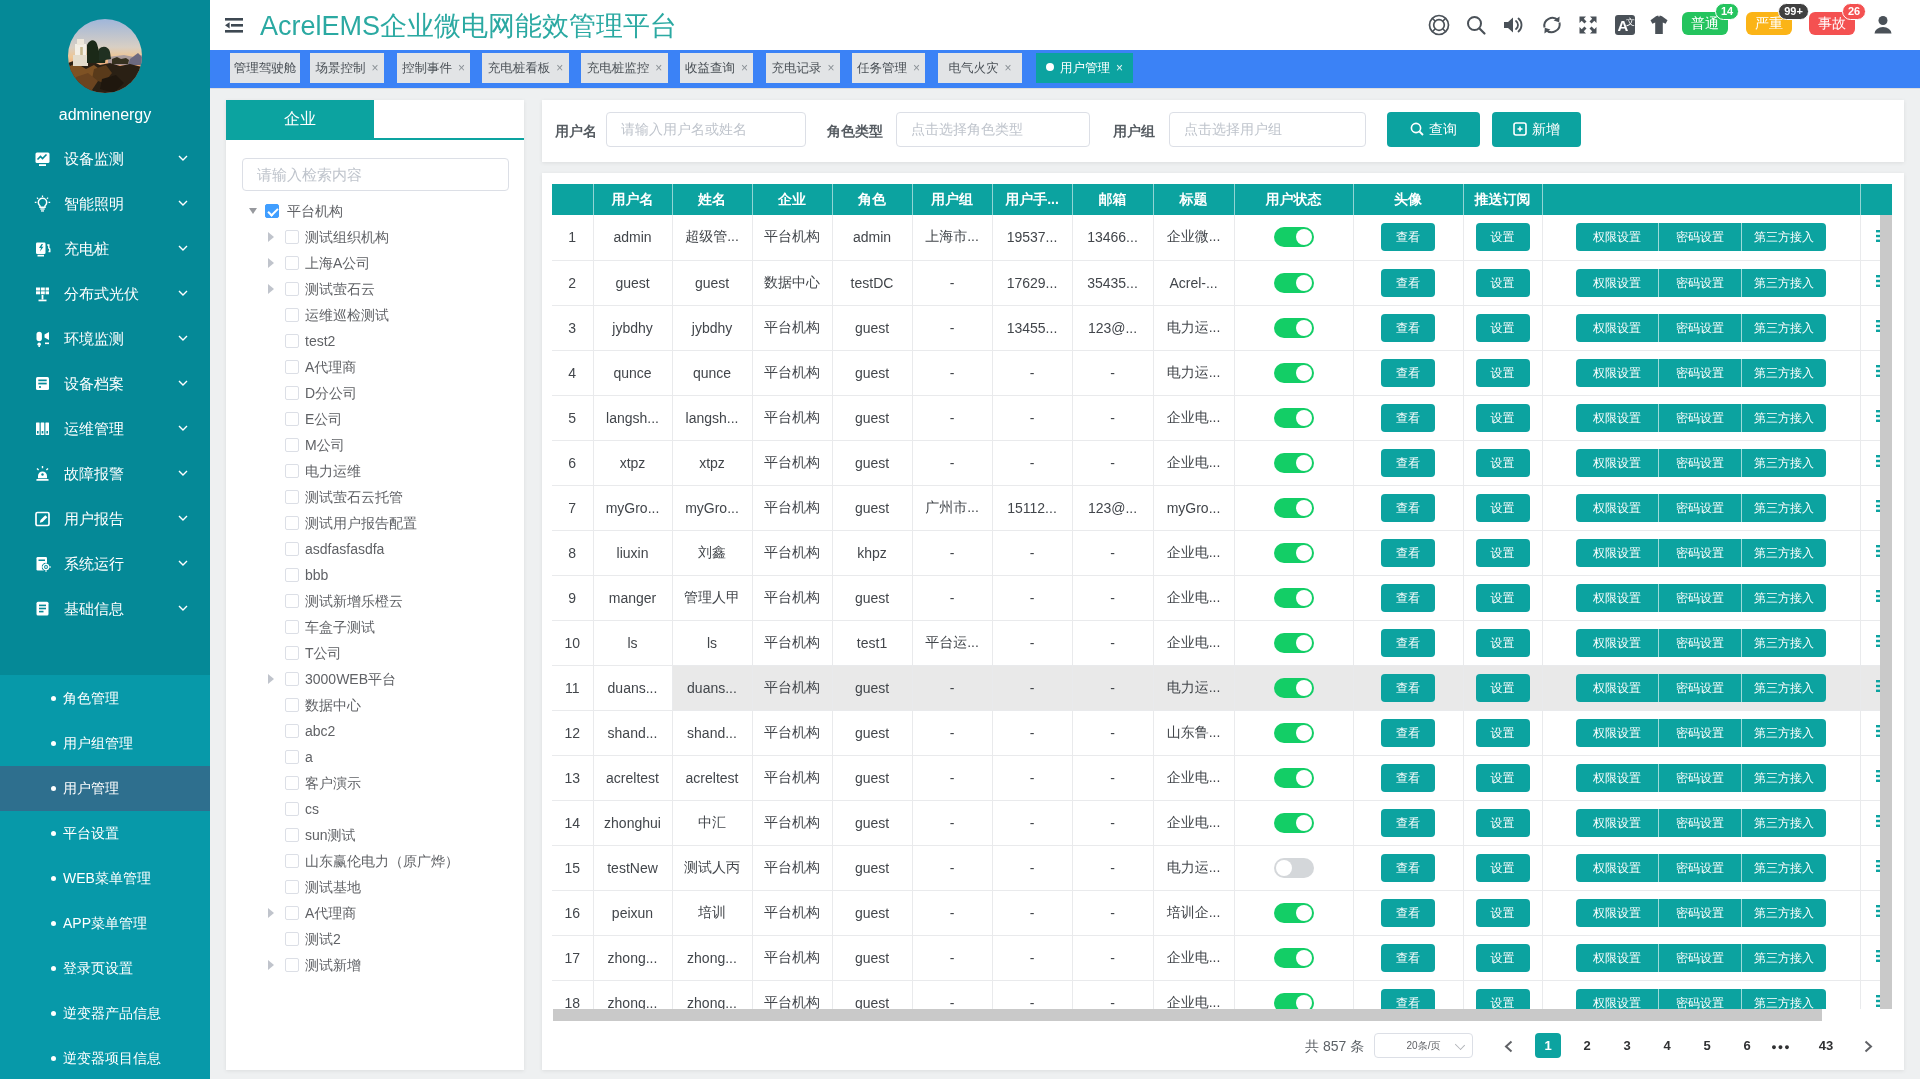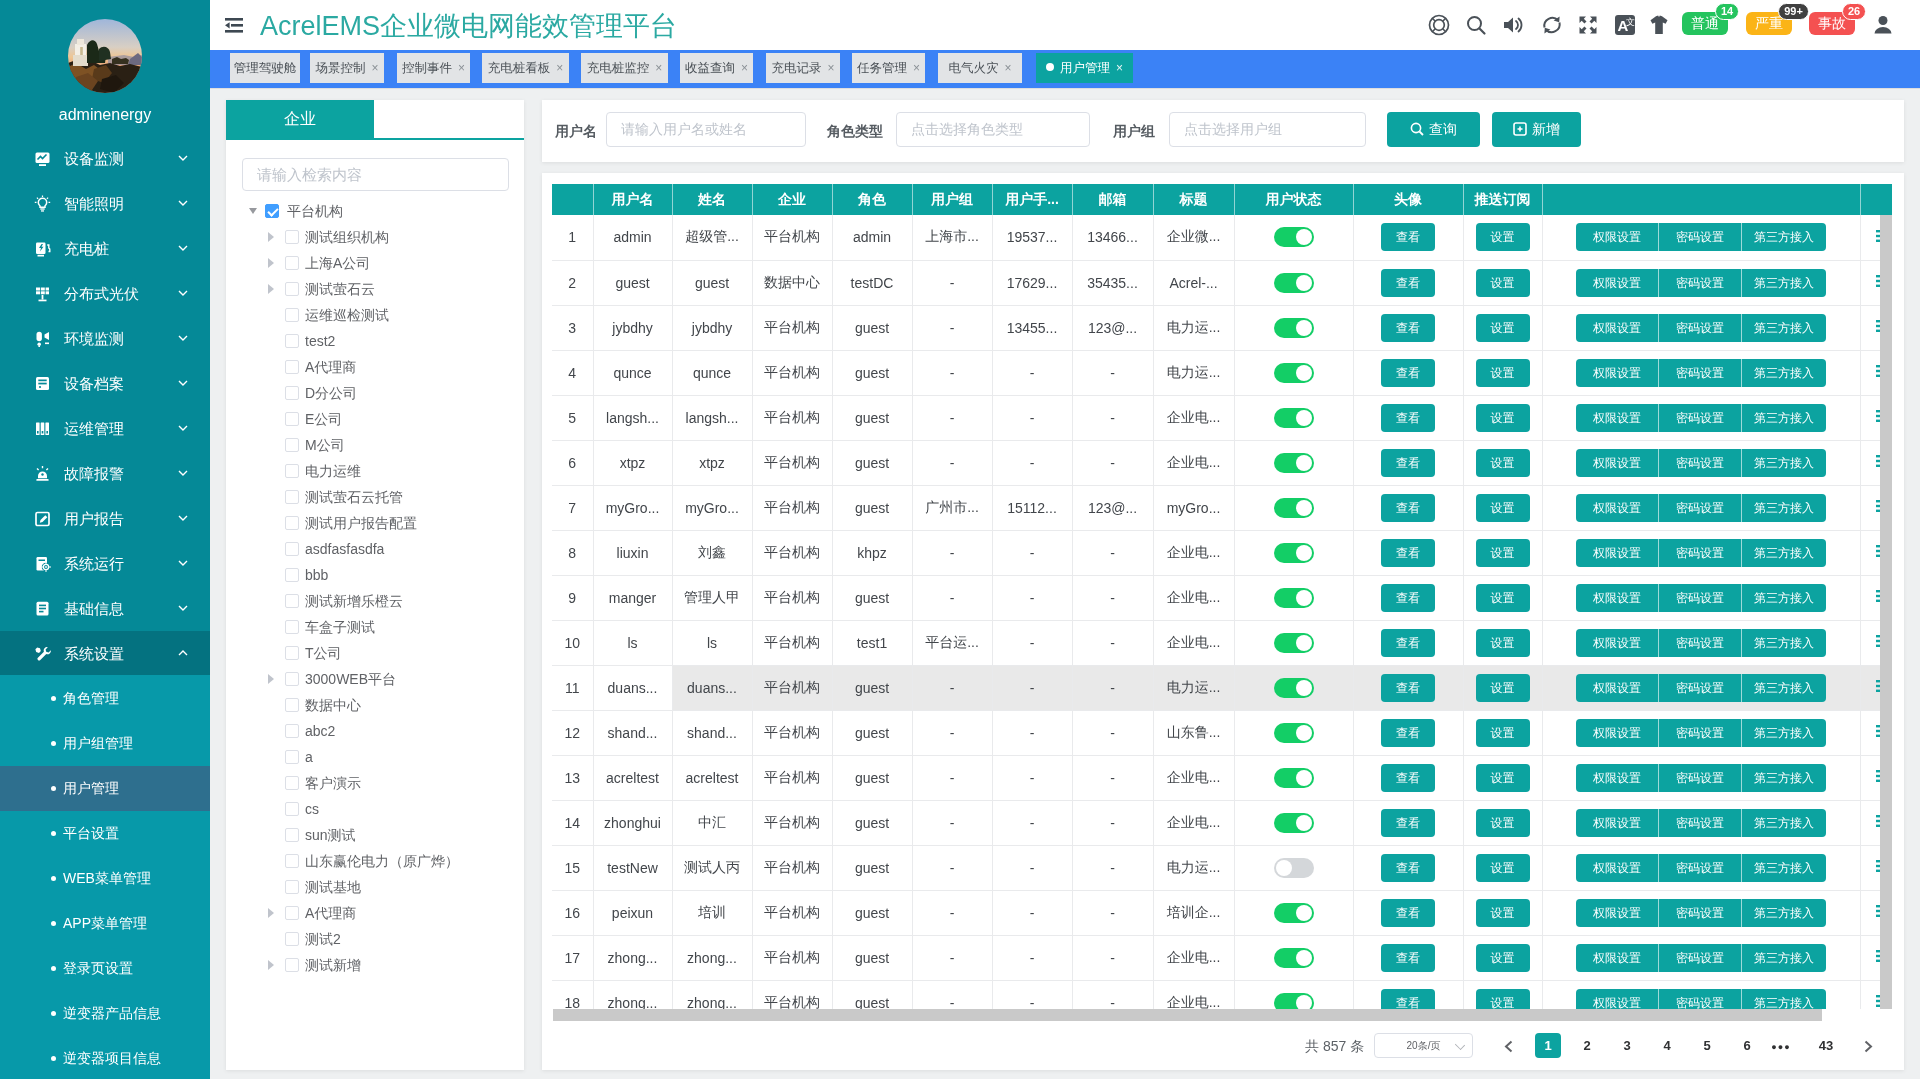--- a/index.html
+++ b/index.html
@@ -248,30 +248,20 @@
         <circle cx="12" cy="12" r="4.3" fill="#058997"></circle>
         <circle cx="12" cy="12" r="2.6" fill="none" stroke="#fff" stroke-width="1.3"></circle>
         <circle cx="12" cy="12" r="0.9" fill="#fff"></circle>
         <path d="M12 7.3 l0 1.4 M12 15.3 l0 1.4 M7.3 12 l1.4 0 M15.3 12 l1.4 0" stroke="#fff" stroke-width="1.3"></path>
       </svg>
       <span class="lb">系统运行</span>
       <svg class="ar" viewBox="0 0 12 12">
         <path d="M2 4 L6 8 L10 4" fill="none" stroke="#fff" stroke-width="1.4"></path>
       </svg>
     </div>
-<div class="mi" style="top:631px;background:#047280;">
-      <svg class="ic" viewBox="0 0 17 17">
-        <path d="M13.8 2.2 a3.4 3.4 0 0 0-3.9 4.5 l-6 6 a1.7 1.7 0 0 0 2.4 2.4 l6-6 a3.4 3.4 0 0 0 4.5-3.9 l-2.2 2.2 -2.4-0.6 -0.6-2.4 Z" fill="#fff"></path>
-        <path d="M3 2.5 l2.8 0.8 0.8 2.8 -1.8 1.8 -2.8-0.8 -0.8-2.8 Z" fill="#fff" transform="translate(0.2,0)"></path>
-      </svg>
-      <span class="lb">系统设置</span>
-      <svg class="ar" viewBox="0 0 12 12">
-        <path d="M2 8 L6 4 L10 8" fill="none" stroke="#fff" stroke-width="1.4"></path>
-      </svg>
-    </div>
 <div id="submenu">
 <div class="smi" style="top:1px">
         <span class="dot"></span>
         <span class="lb">角色管理</span>
       </div>
 <div class="smi" style="top:46px">
         <span class="dot"></span>
         <span class="lb">用户组管理</span>
       </div>
 <div class="smi active" style="top:91px">

